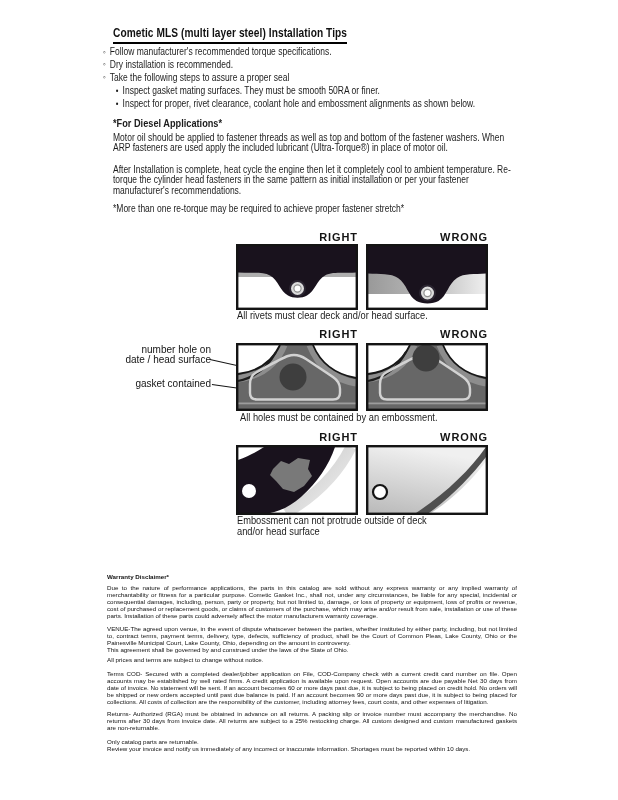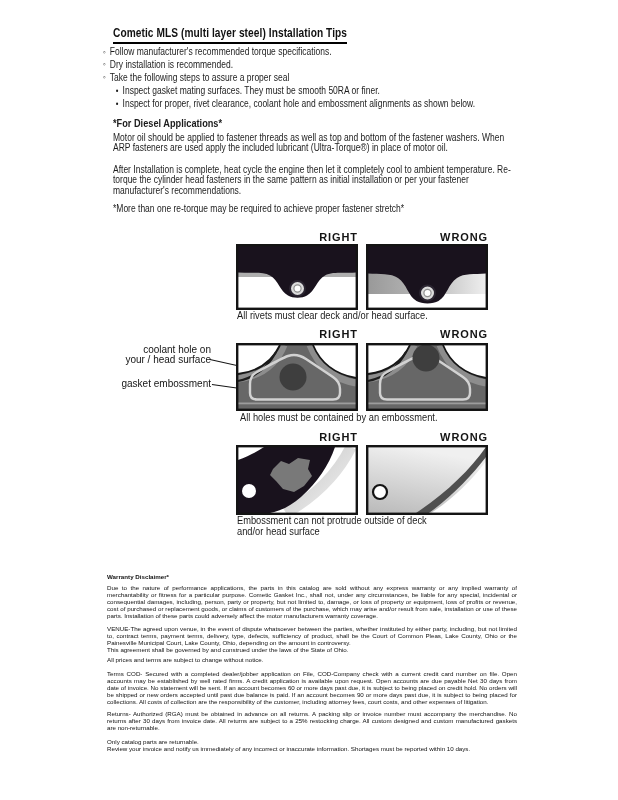--- a/index.html
+++ b/index.html
@@ -107,24 +107,24 @@
       <rect x="1.2" y="1.2" width="119.6" height="63.6" fill="none" stroke="#141414" stroke-width="2.4"></rect>
     </svg>
   </div>
 
   <div class="abs caption" style="left:237px;top:311px;">All rivets must clear deck and/or head surface.</div>
 
   <div class="abs rw-label" style="left:236px;top:328px;">RIGHT</div>
   <div class="abs rw-label" style="left:366px;top:328px;">WRONG</div>
 
   <div class="abs ann" style="right:407px;top:345px;width:110px;">
-    <div>coolant hole on</div>
-    <div>your / head surface</div>
-  </div>
-  <div class="abs ann" style="right:407px;top:379px;width:110px;">gasket embossment</div>
+    <div>number hole on</div>
+    <div>date / head surface</div>
+  </div>
+  <div class="abs ann" style="right:407px;top:379px;width:110px;">gasket contained</div>
 
   <div class="leader" style="left:210px;top:359px;width:85px;transform:rotate(12.5deg);"></div>
   <div class="leader" style="left:212px;top:384px;width:50px;transform:rotate(8deg);"></div>
 
   <div class="abs figbox" style="left:236px;top:343px;">
     <svg width="122" height="68" viewBox="0 0 122 68">
       <rect x="0" y="0" width="122" height="68" fill="#676767"></rect>
       <path d="M2,36 C24,33 40,22 48,2" stroke="#8d8d8d" stroke-width="7" fill="none"></path>
       <path d="M120,40 C96,36 82,22 74,2" stroke="#8d8d8d" stroke-width="7" fill="none"></path>
       <path d="M2,2 L2,31 C22,28.5 36,19 44,2 Z" fill="#ffffff"></path>

